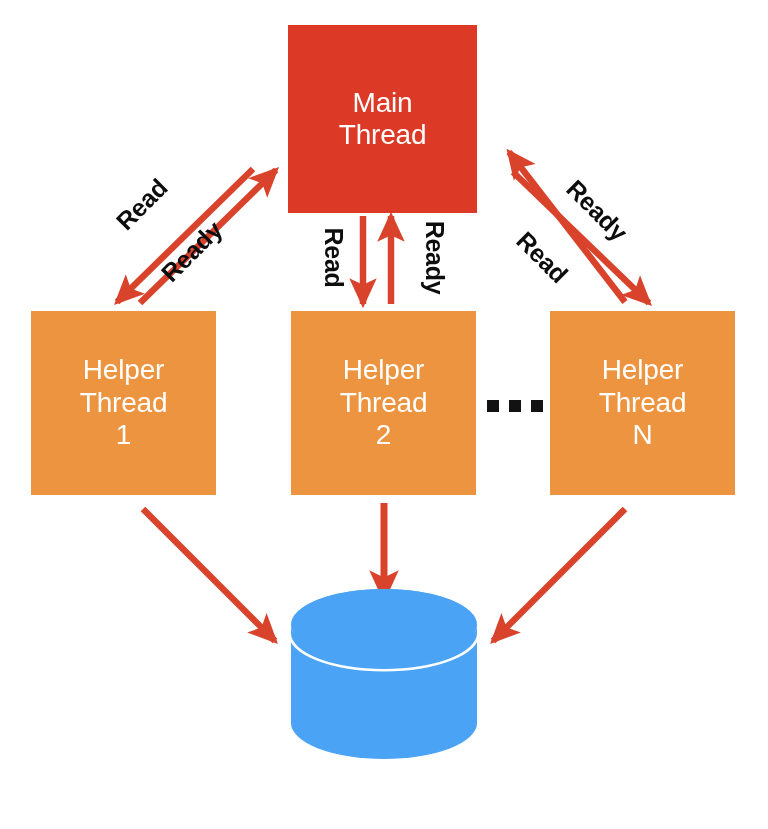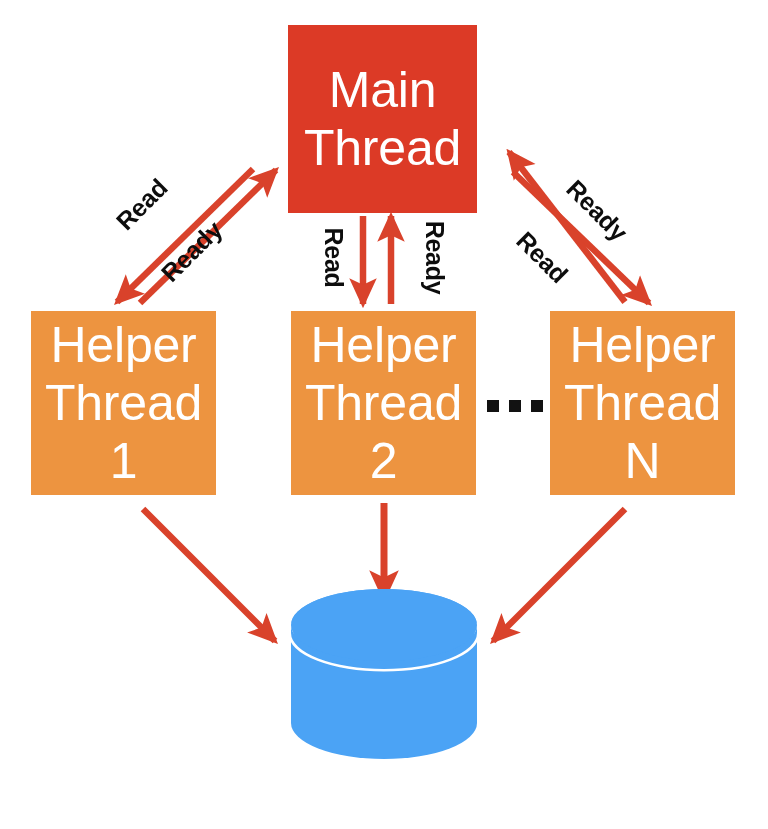--- a/index.html
+++ b/index.html
@@ -24,21 +24,21 @@
     width: 768px;
     height: 829px;
   }
   .node-box {
     position: absolute;
     display: flex;
     flex-direction: column;
     align-items: center;
     justify-content: center;
     color: #ffffff;
-    font-size: 50px;
+    font-size: 28px;
     line-height: 1.16;
     letter-spacing: -0.2px;
     text-align: center;
     font-family: "Liberation Sans", sans-serif;
     z-index: 3;
   }
   .node-box .ln { display: block; white-space: nowrap; }
 
   #main-thread-box {
     left: 288px; top: 25px;

